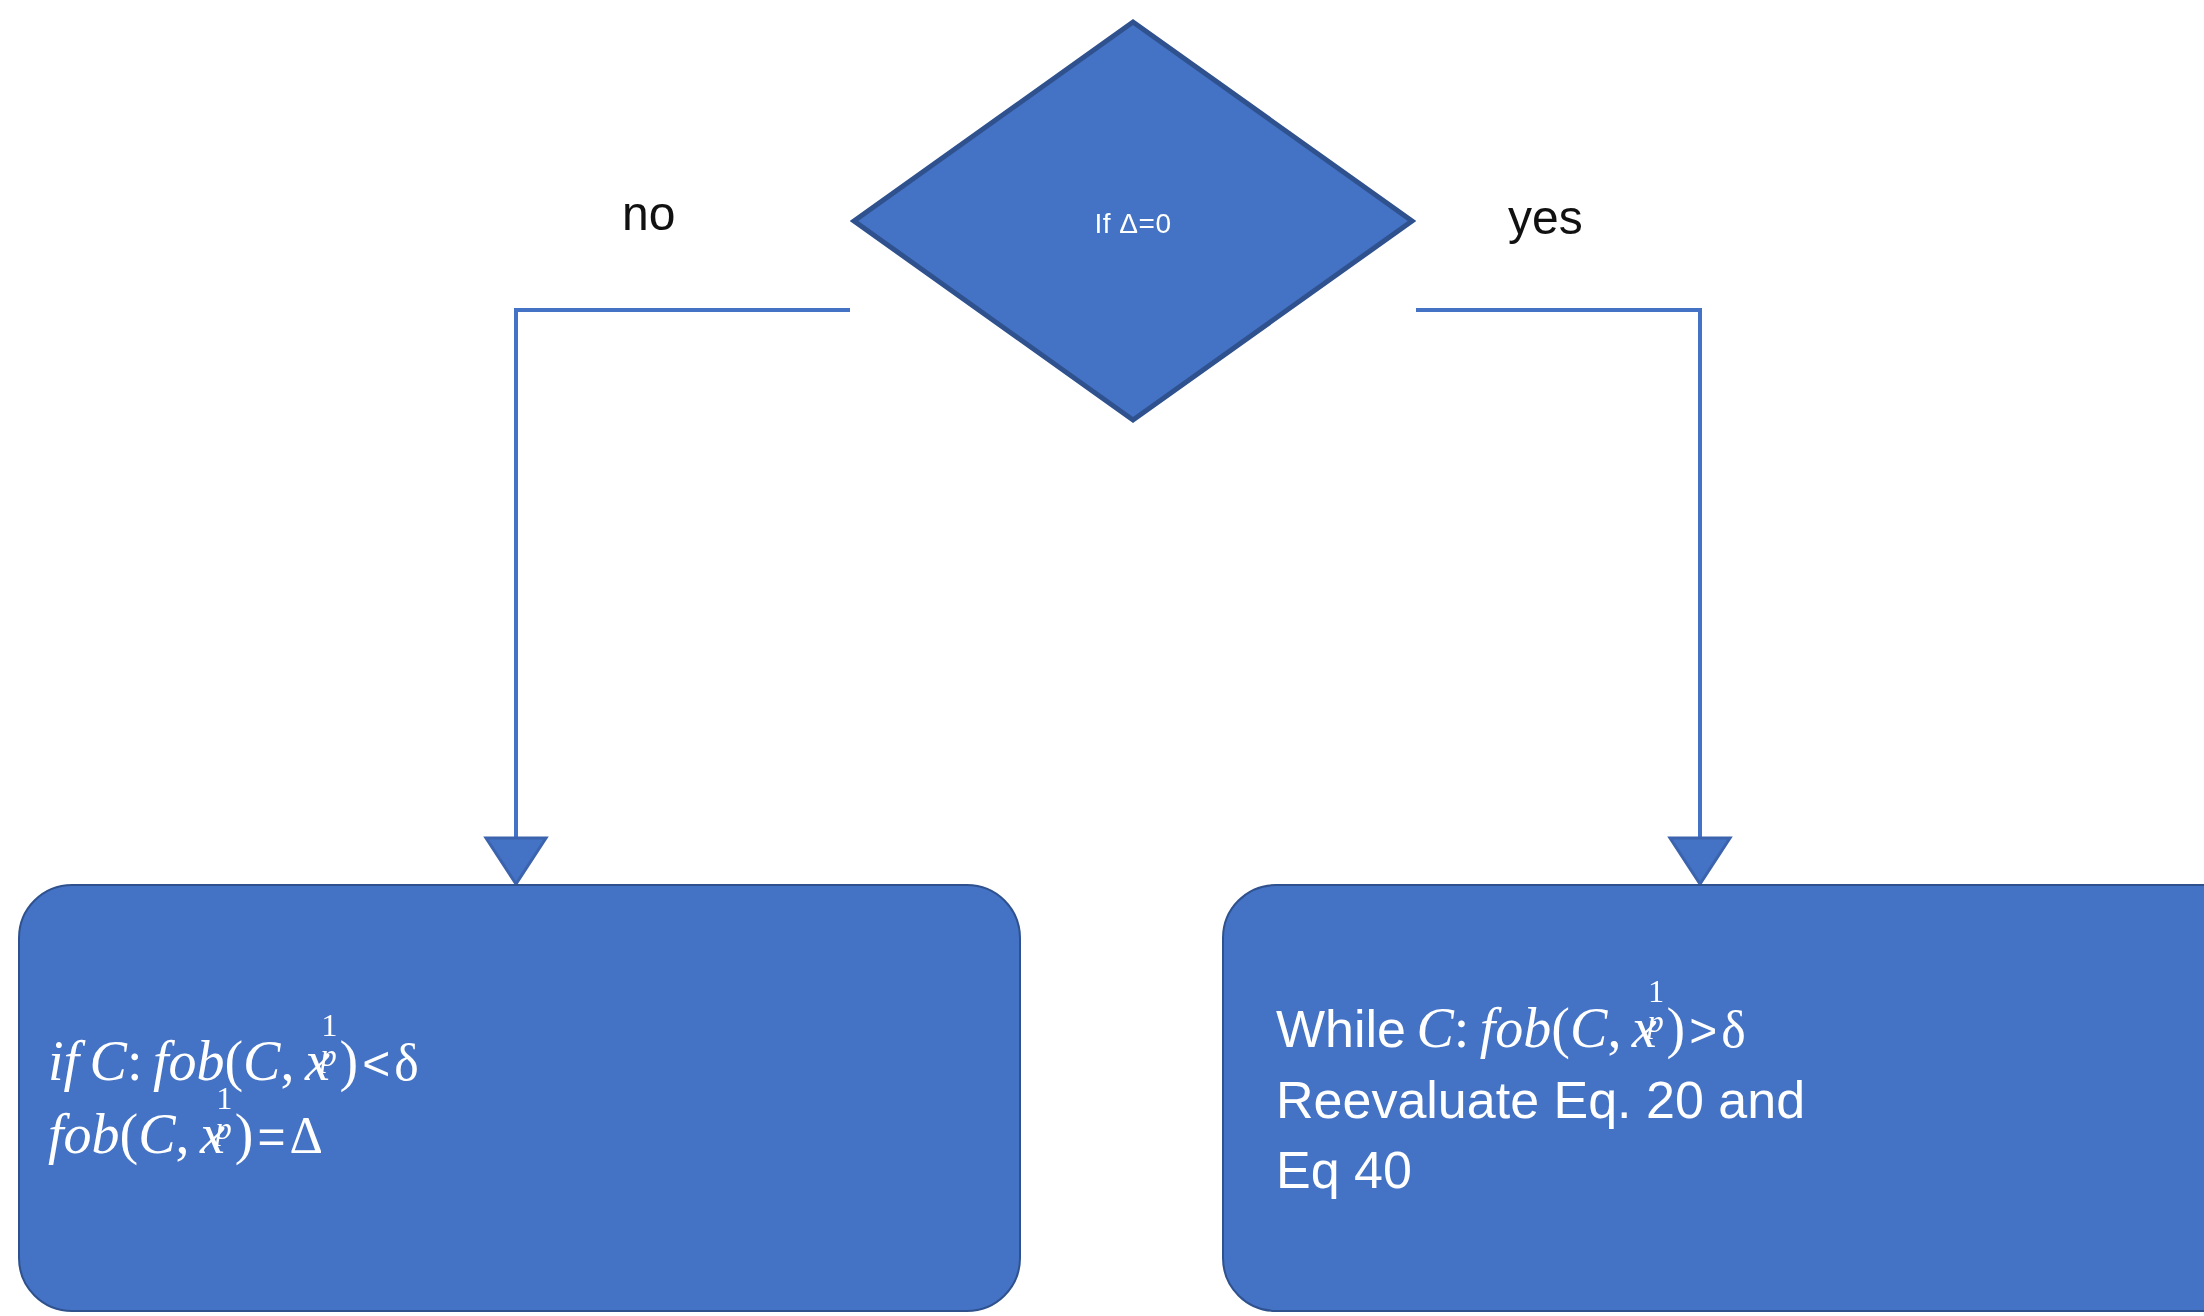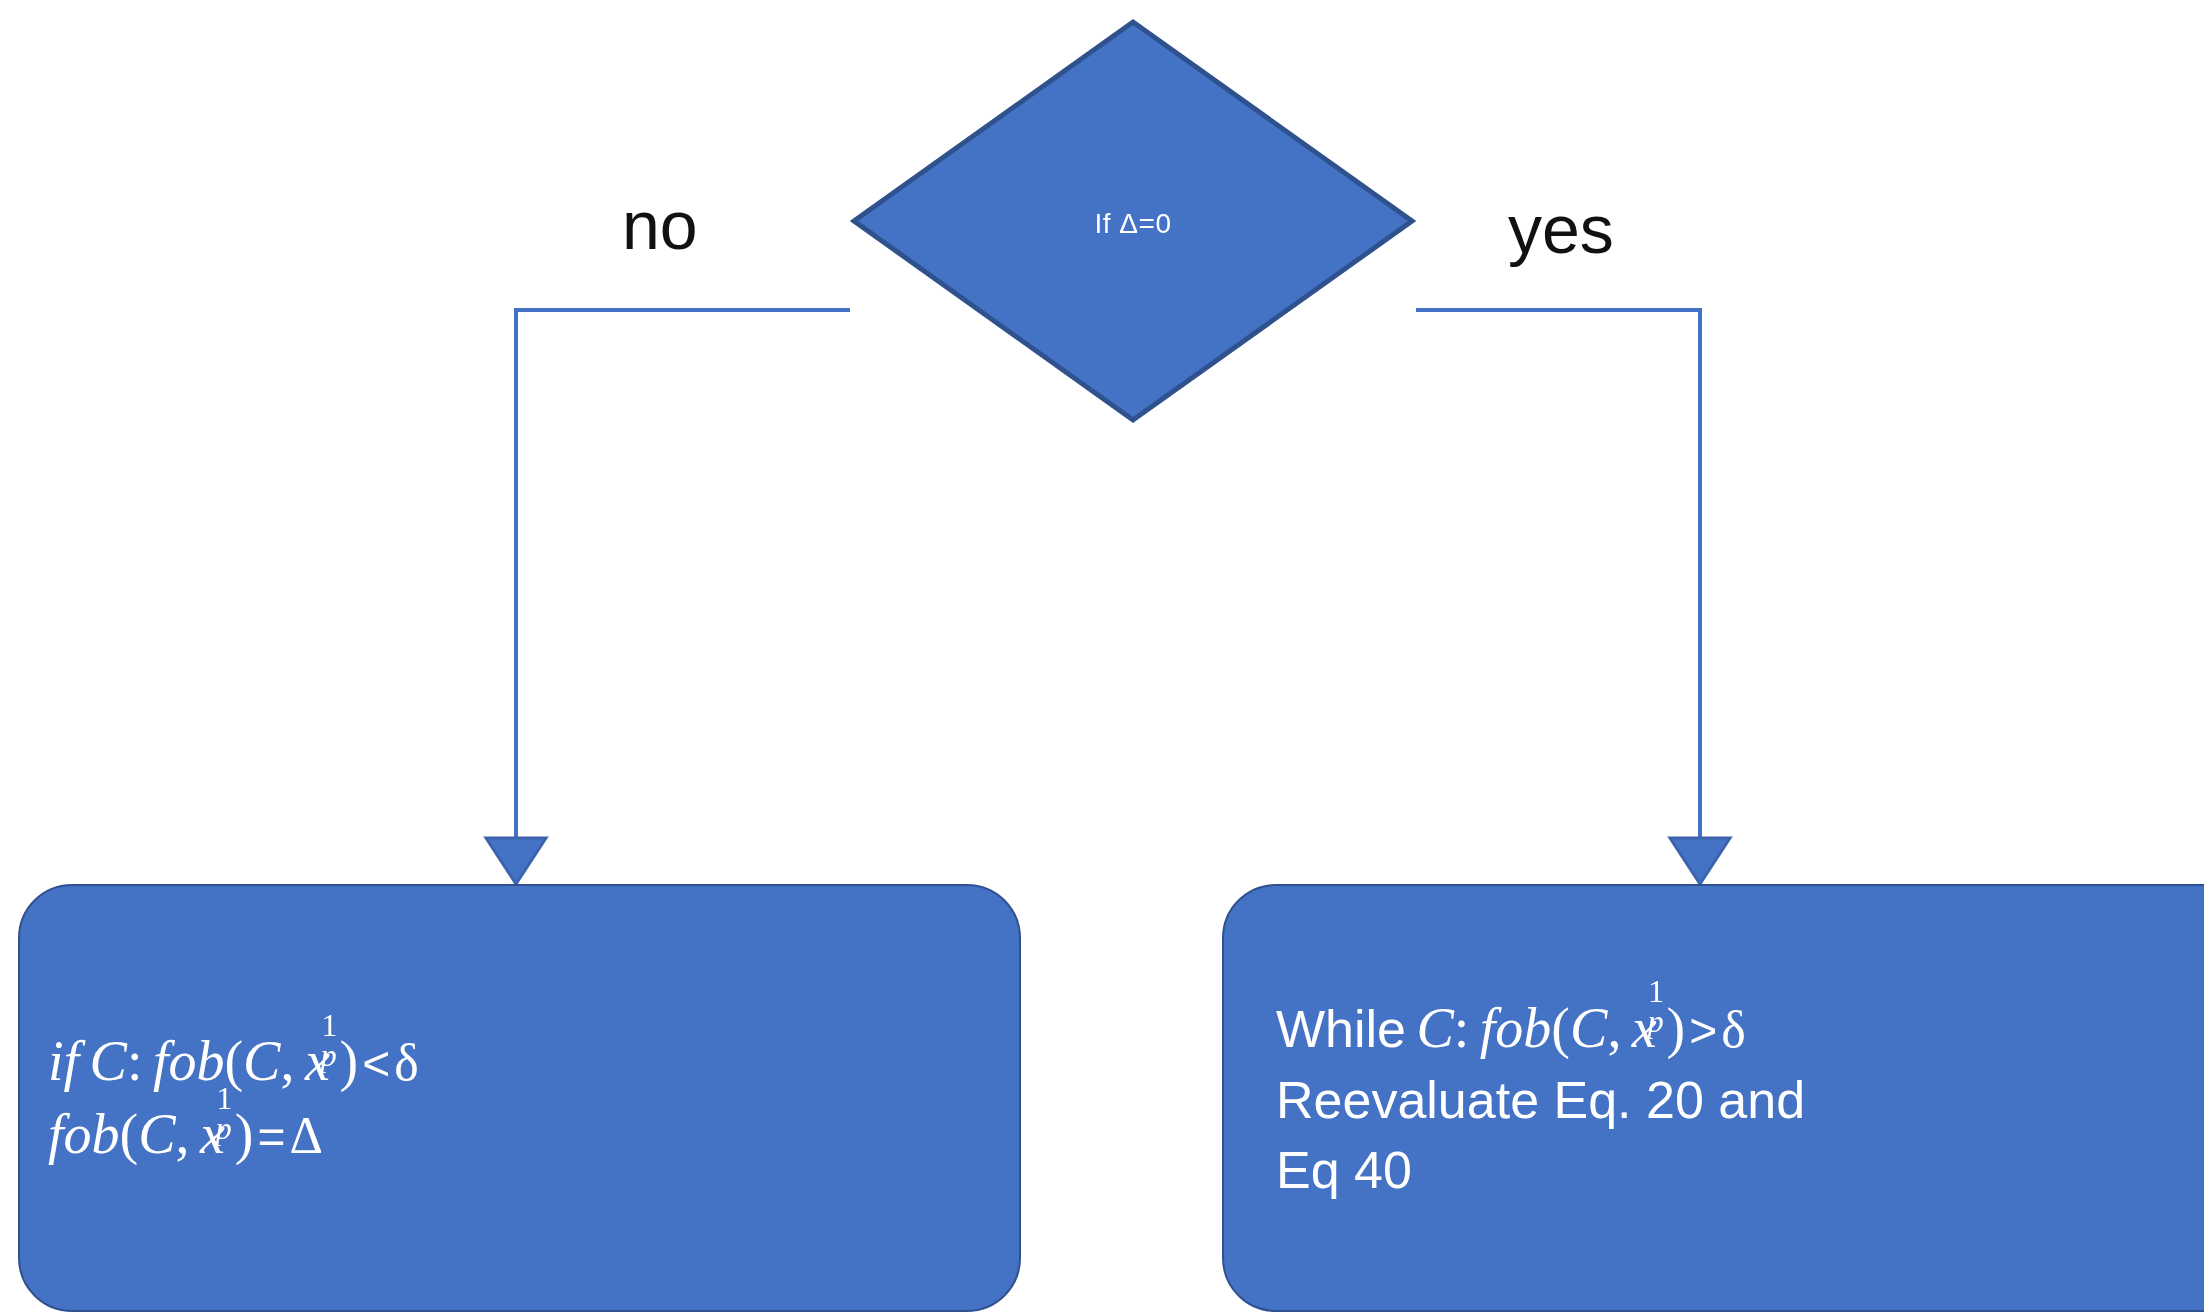--- a/index.html
+++ b/index.html
@@ -39,21 +39,21 @@
     font-family: "Liberation Sans", sans-serif;
     letter-spacing: 0.5px;
     padding-top: 6px;
     box-sizing: border-box;
   }
 
   
   .branch-label {
     position: absolute;
     color: #111111;
-    font-size: 68px;
+    font-size: 48px;
     font-family: "Liberation Sans", sans-serif;
     white-space: nowrap;
   }
   #branch-label-no  { left: 622px;  top: 186px; }
   #branch-label-yes { left: 1492px; top: 190px; margin-left: 16px; }
 
   
   #connectors {
     position: absolute;
     left: 0;

